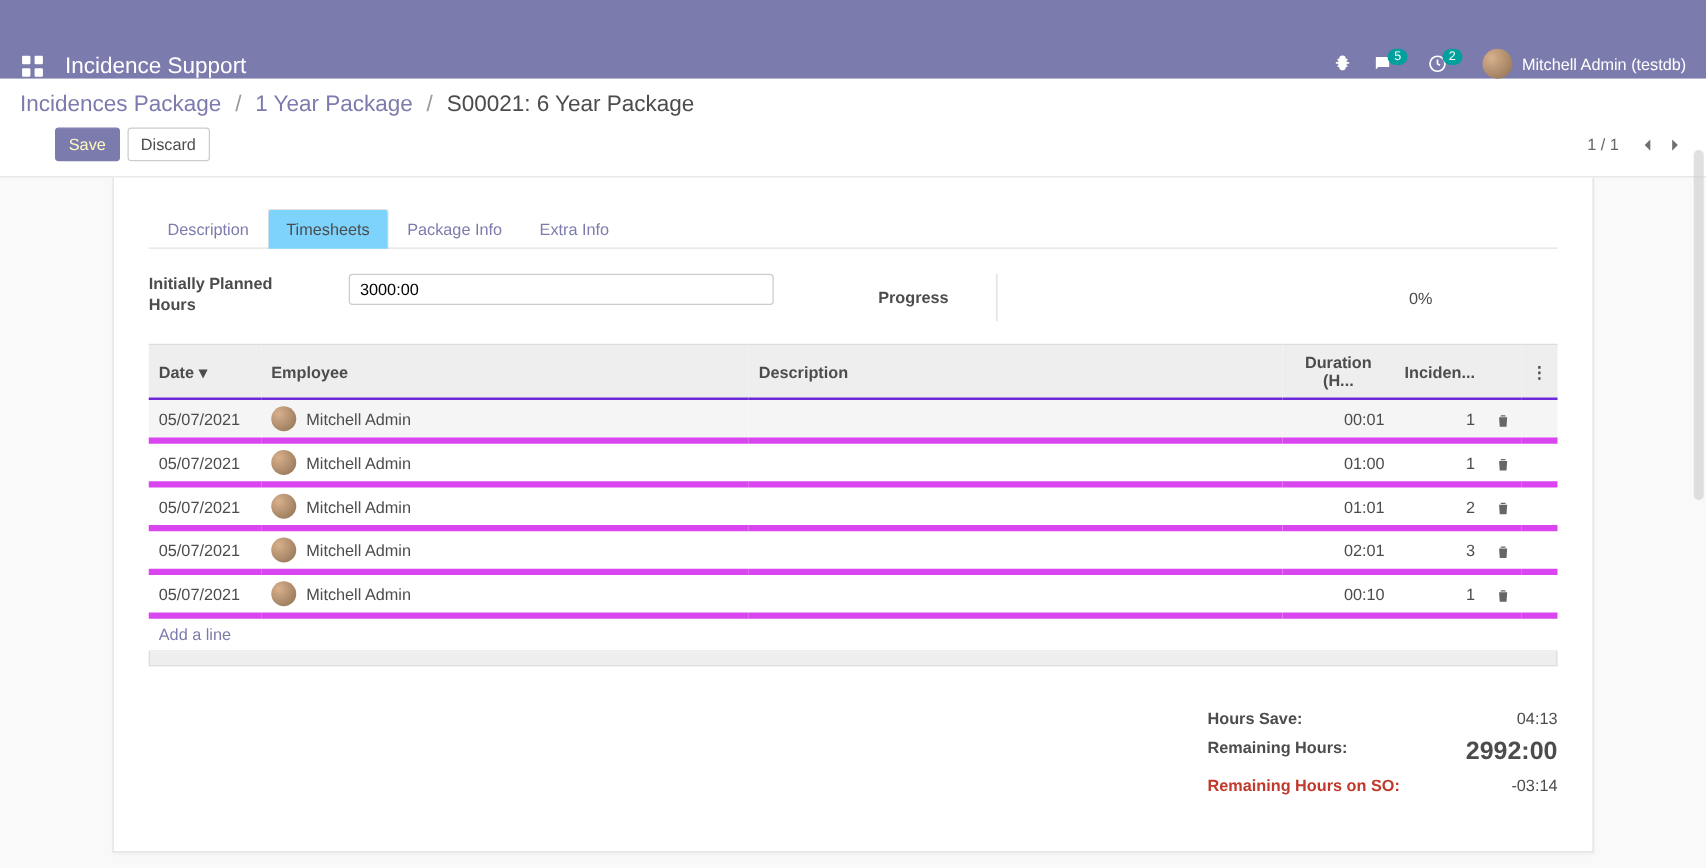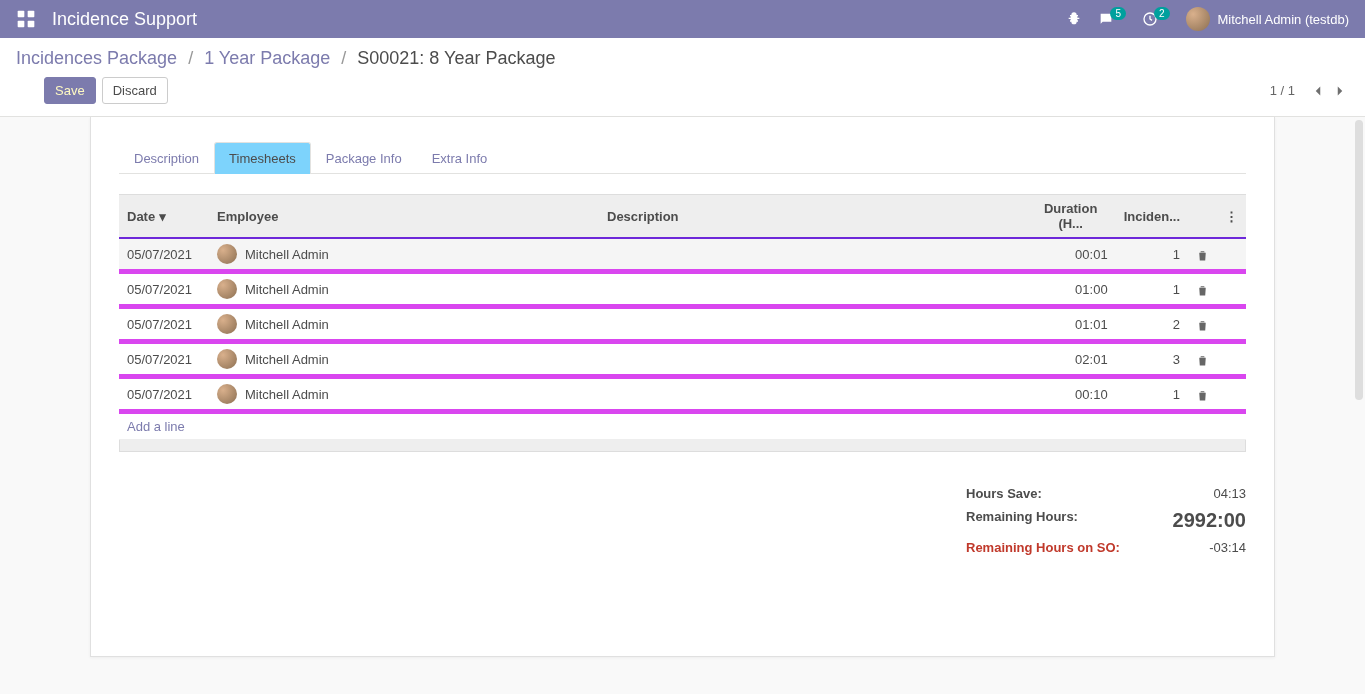--- a/index.html
+++ b/index.html
@@ -1,19 +1,19 @@
 <!DOCTYPE html>
 <html><head>
 <meta charset="utf-8">
 <style>
 * { box-sizing: border-box; margin: 0; padding: 0; }
 body { font-family: "Helvetica Neue", Arial, sans-serif; font-size: 13px; color: #4c4c4c; background: #f9f9f9; }
 
 
-.navbar { background: #7c7bad; height: 38px; display: flex; align-items: center; padding: 0 16px; color: #fff; }
+.navbar { background: #7c7bad; height: 63px; display: flex; align-items: flex-end; padding: 0 16px; color: #fff; }
 .navbar .apps-icon { width: 20px; height: 20px; margin-right: 16px; fill: #fff; }
 .navbar .brand { font-size: 18px; font-weight: 400; color: #fff; margin-right: 50px; }
 .navbar .menu { display: flex; gap: 24px; }
 .navbar .menu a { color: #e9e8f1; text-decoration: none; font-size: 13px; }
 .navbar .spacer { flex: 1; }
 .navbar .right { display: flex; align-items: center; gap: 16px; }
 .navbar .icon-btn { position: relative; display: flex; align-items: center; }
 .navbar .icon-btn svg { width: 16px; height: 16px; fill: #fff; }
 .navbar .badge { background: #00a09d; color: #fff; font-size: 10px; border-radius: 8px; padding: 1px 5px; margin-left: -4px; position: relative; top: -6px; }
 .navbar .user { display: flex; align-items: center; gap: 8px; }
@@ -117,21 +117,21 @@
     </div>
   </div>
 </div>
 
 <div class="control-panel">
   <div class="breadcrumb">
     <a>Incidences Package</a>
     <span class="sep">/</span>
     <a>1 Year Package</a>
     <span class="sep">/</span>
-    <span>S00021: 8 Year Package</span>
+    <span>S00021: 6 Year Package</span>
   </div>
   <div class="cp-buttons">
     <button class="btn btn-primary">Save</button>
     <button class="btn btn-secondary">Discard</button>
     <div class="cp-right">
       <span class="pager">1 / 1</span>
       <div class="pager-arrows">
         <span><svg viewBox="0 0 24 24">
               <path d="M15 6l-6 6 6 6"></path>
             </svg></span>
@@ -146,20 +146,31 @@
 <div class="main-wrap">
   <div class="form-sheet">
 
     <div class="tabs">
       <div class="tab">Description</div>
       <div class="tab active">Timesheets</div>
       <div class="tab">Package Info</div>
       <div class="tab">Extra Info</div>
     </div>
 
+    <div class="field-row">
+      <div class="field-group">
+        <div class="field-label">Initially Planned Hours</div>
+        <input class="field-input" value="3000:00" style="">
+      </div>
+      <div class="field-group" style="align-items:center;">
+        <div class="field-label" style="width:auto;">Progress</div>
+        <div class="progress-sep"></div>
+        <div class="field-value" style="margin-left:auto; padding-right:100px;">0%</div>
+      </div>
+    </div>
 
     <table class="timesheet-table">
       <thead>
         <tr>
           <th style="width:90px;"><span>Date</span><span class="sort-icon">▾</span></th>
           <th style="width:390px;">Employee</th>
           <th>Description</th>
           <th class="num" style="width:90px;text-align:center;">Duration (H...</th>
           <th class="num" style="width:70px;">Inciden...</th>
           <th style="width:24px;"></th>

